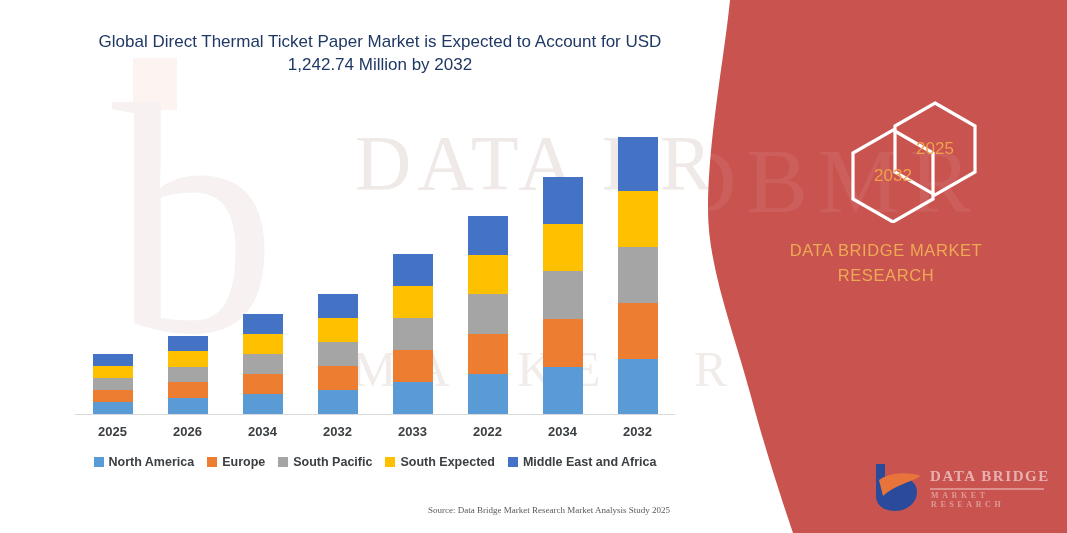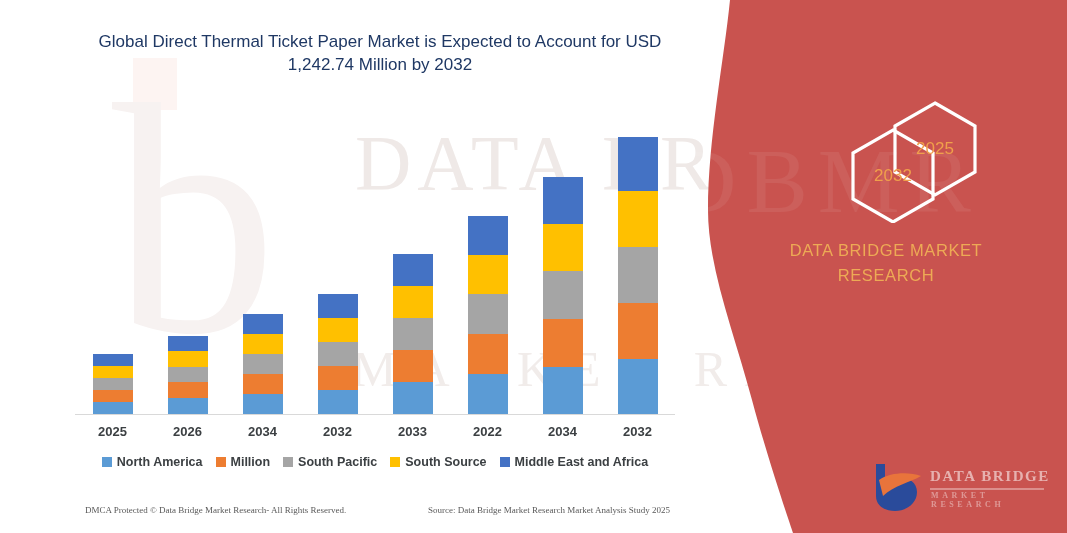--- a/index.html
+++ b/index.html
@@ -197,38 +197,37 @@
       <div class="xlabel">2032</div>
     </div>
 
   <div class="legend">
       <div class="lg-item">
         <span class="lg-sw" style="background: rgb(91, 155, 213);"></span>
         <span class="lg-lb">North America</span>
       </div>
       <div class="lg-item">
         <span class="lg-sw" style="background: rgb(237, 125, 49);"></span>
-        <span class="lg-lb">Million</span>
+        <span class="lg-lb">Europe</span>
       </div>
       <div class="lg-item">
         <span class="lg-sw" style="background: rgb(165, 165, 165);"></span>
         <span class="lg-lb">South Pacific</span>
       </div>
       <div class="lg-item">
         <span class="lg-sw" style="background: rgb(255, 192, 0);"></span>
-        <span class="lg-lb">South Source</span>
+        <span class="lg-lb">South Expected</span>
       </div>
       <div class="lg-item">
         <span class="lg-sw" style="background: rgb(68, 114, 196);"></span>
         <span class="lg-lb">Middle East and Africa</span>
       </div>
     </div>
 
   <div class="footer">
-    <div class="f-left">DMCA Protected © Data Bridge Market Research-  All Rights Reserved.</div>
     <div class="f-right">Source: Data Bridge Market Research  Market Analysis Study 2025</div>
   </div>
 
   <div class="right-panel">
     <svg class="curve" width="377" height="533" viewBox="0 0 377 533">
       <path d="M 40 0 L 377 0 L 377 533 L 103 533 C 103 533 78 460 62 400 C 44 332 18 268 18 210 C 18 140 34 60 40 0 Z" fill="#c9534f"></path>
     </svg>
     <div class="rp-wm">DBMR</div>
 
     <div class="hexes">

